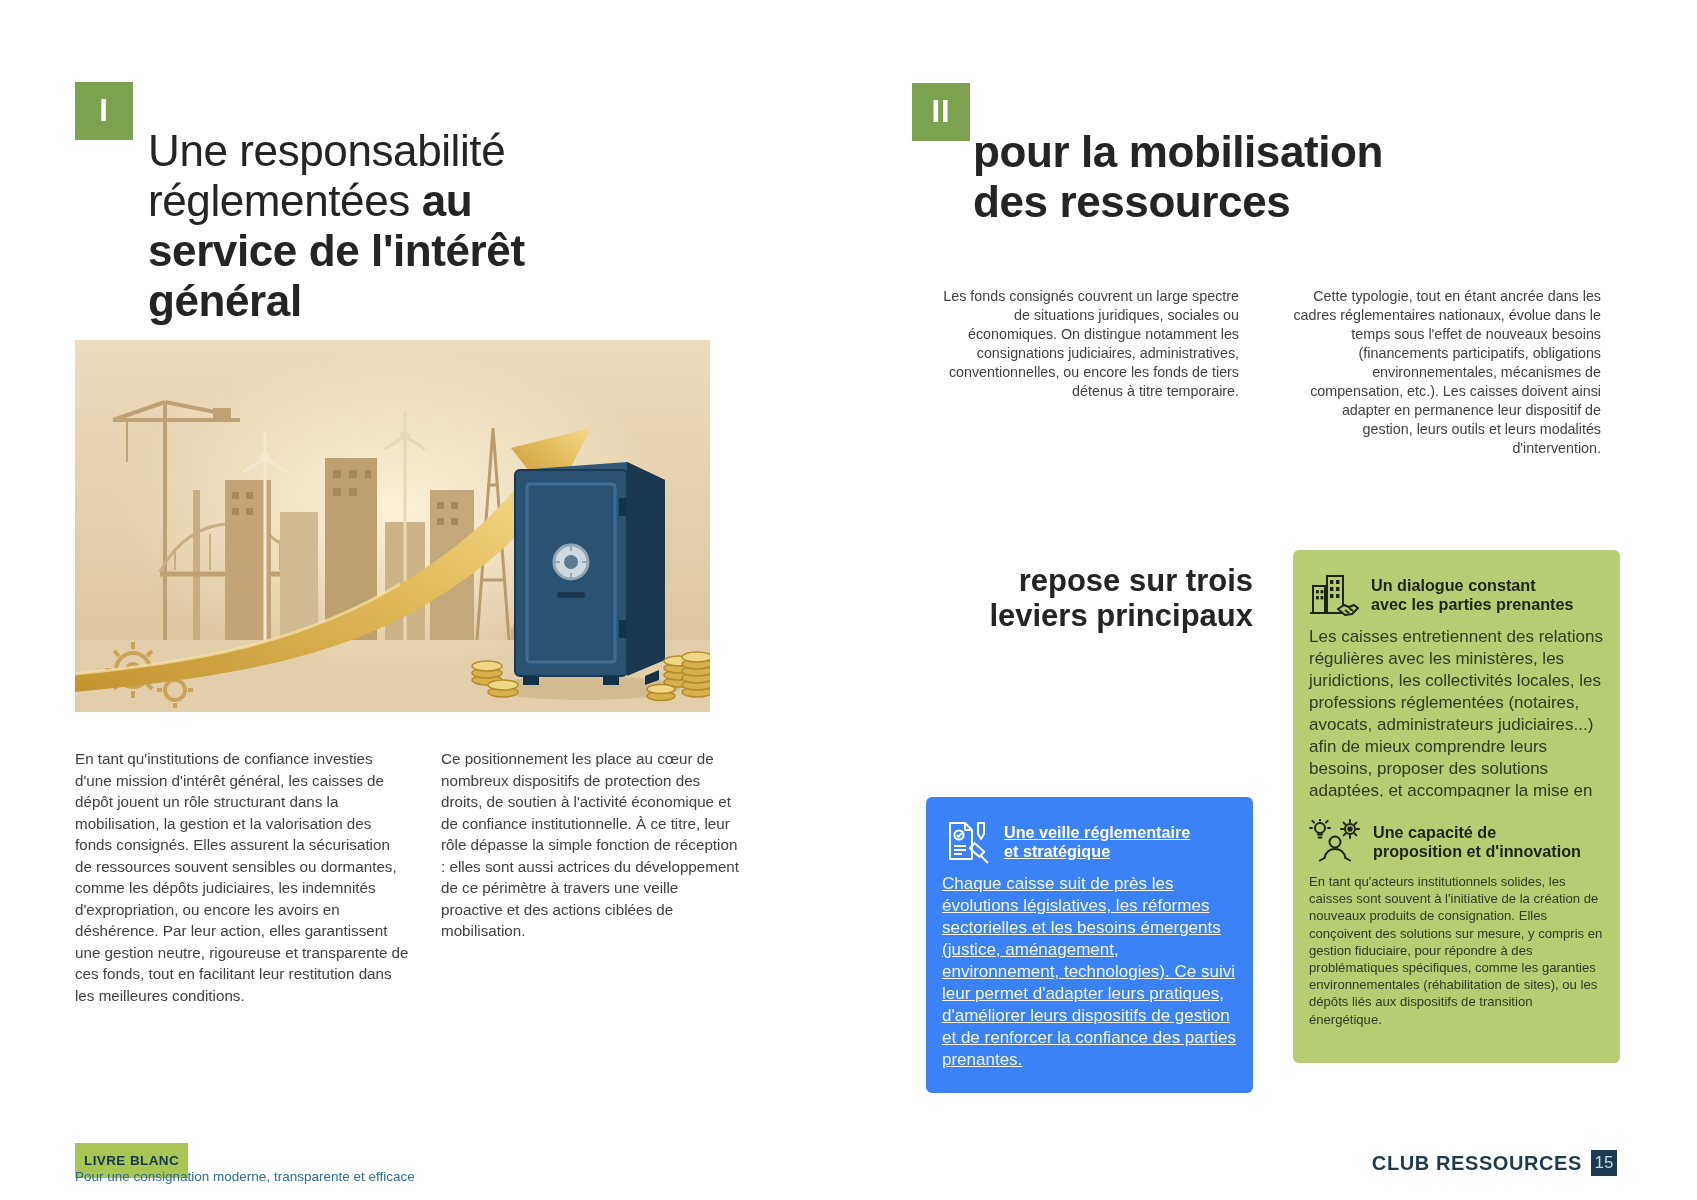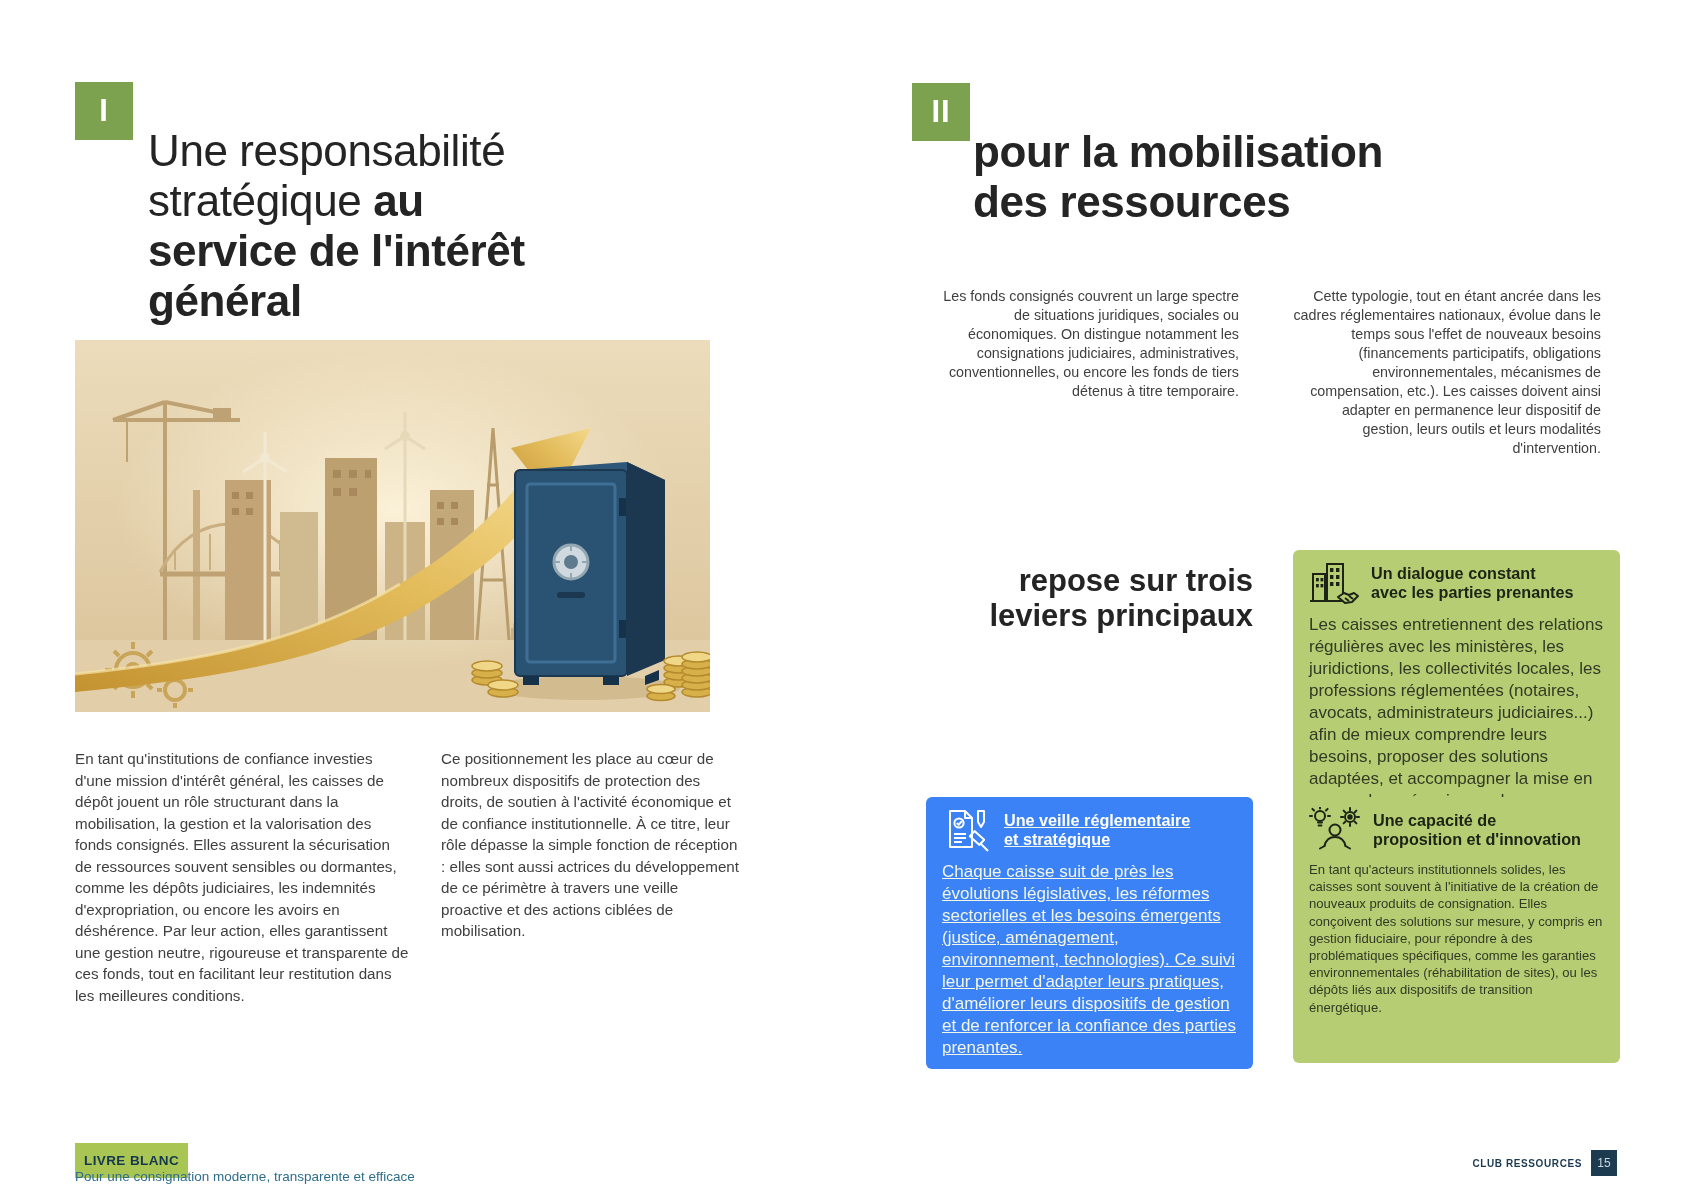--- a/index.html
+++ b/index.html
@@ -18,57 +18,57 @@
   .headline .b,.lever .b{font-weight:700;}
 
   
   .bodytext{position:absolute;color:#3f3f3f;font-size:15.2px;line-height:21.5px;}
   .introtext{position:absolute;color:#3f3f3f;font-size:14.3px;line-height:19px;text-align:right;}
 
   .lever{position:absolute;left:886px;top:527px;width:367px;text-align:right;
          font-size:31px;line-height:35.5px;color:#242424;white-space:pre-line;}
 
   
-  .box{position:absolute;width:327px;box-sizing:border-box;padding:10px 16px;border-radius:6px;}
+  .box{position:absolute;width:327px;box-sizing:border-box;padding:22px 16px;border-radius:6px;}
   .box.light{background:#b6cd74;color:#333a24;}
   .box.dark{background:#3b82f6;color:#f2f6e3;text-decoration:underline;}
   .box-head{display:flex;align-items:center;gap:12px;}
   .box-icon{flex:0 0 auto;}
   .box-title{font-weight:700;font-size:16.2px;line-height:19.5px;white-space:pre-line;color:#1d2415;}
   .box.dark .box-title{color:#ffffff;}
   .box-body{margin-top:8px;font-size:17px;line-height:22px;}
   #box1{left:1293px;top:550px;min-height:232px;}
   #box2{left:926px;top:797px;min-height:266px;}
   #box3{left:1293px;top:797px;min-height:266px;}
   #box3 .box-body{line-height:17.2px;font-size:13.1px;}
 
   
   .hero{position:absolute;left:75px;top:340px;width:635px;height:372px;display:block;}
 
   
   .badge{position:absolute;left:75px;top:1143px;background:#a9c554;color:#16384e;
          font-size:13.5px;font-weight:700;padding:10px 9px;letter-spacing:0.4px;}
   .tagline{position:absolute;left:75px;top:1169px;color:#2e6d8c;font-size:13.5px;}
   .brand{position:absolute;top:1150px;right:80px;display:flex;align-items:center;gap:9px;}
-  .brand-name{color:#1c3a50;font-weight:700;font-size:10px;letter-spacing:0.6px;}
+  .brand-name{color:#1c3a50;font-weight:700;font-size:20px;letter-spacing:0.6px;}
   .pagenum{width:26px;height:26px;background:#1c3a50;color:#ccd6dc;display:flex;
-           align-items:center;justify-content:center;font-size:12px;}
+           align-items:center;justify-content:center;font-size:17px;}
 </style>
 </head>
 <body>
 
 <div class="canvas">
 
   <div class="marker" style="left:75px;top:82px;">
     <span>I</span>
   </div>
 
   <div class="headline" style="left:148px;top:76px;width:545px;">
     <span>Une responsabilité
-stratégique </span><span class="b">au
+réglementées </span><span class="b">au
 service de l'intérêt
 général</span>
   </div>
 
   <svg class="hero" viewBox="0 0 635 372" aria-hidden="true">
     <defs>
       <linearGradient id="sky" x1="0" y1="0" x2="0" y2="1">
         <stop offset="0" stop-color="#ecdcbb"></stop>
           <stop offset="1" stop-color="#d9c298"></stop>
       </linearGradient>

